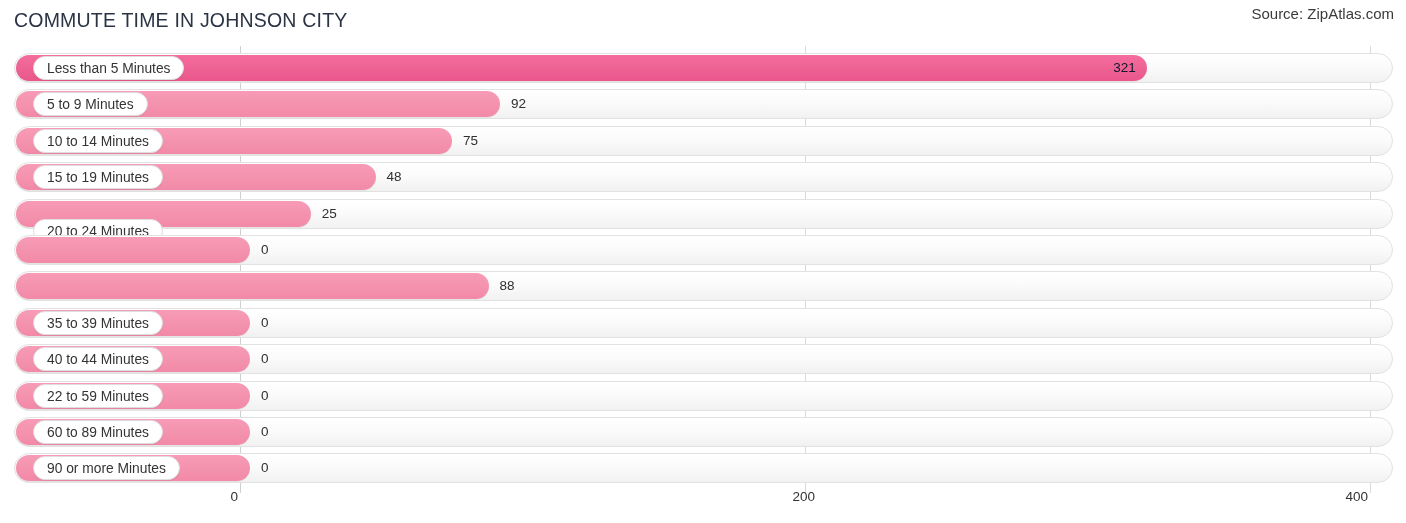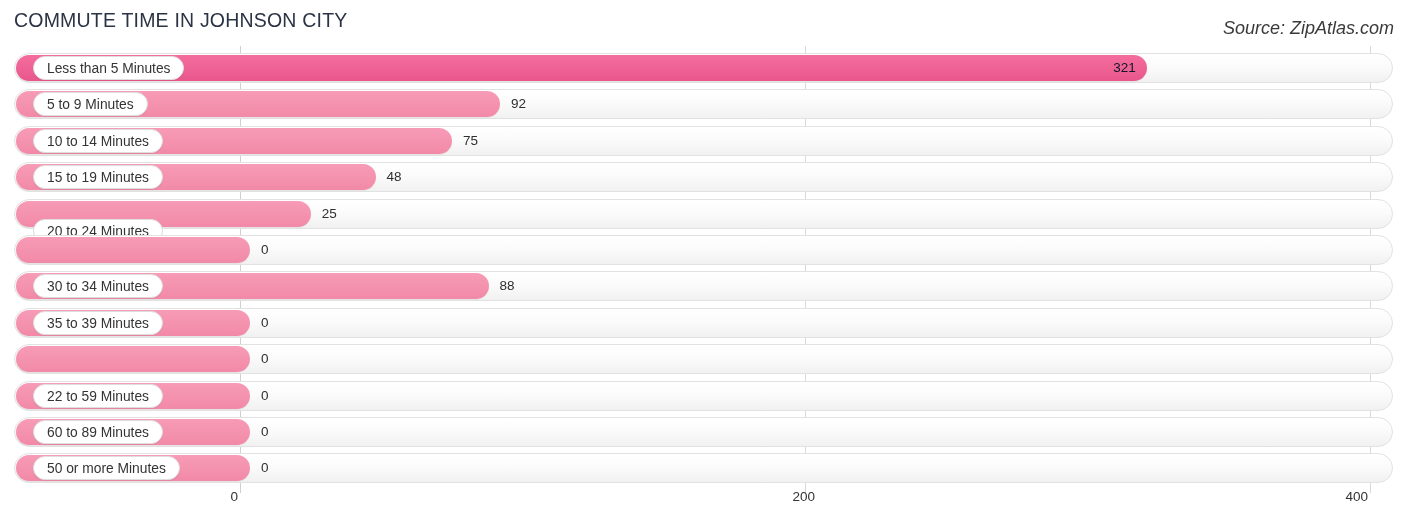--- a/index.html
+++ b/index.html
@@ -10,22 +10,22 @@
     overflow:hidden;position:relative;
   }
   #chart{position:absolute;left:0;top:0;width:1406px;height:523px;}
 
   .title{
     position:absolute;left:14px;top:9px;
     font-size:19.5px;color:#2b3445;letter-spacing:.2px;
     white-space:nowrap;
   }
   .source{
-    position:absolute;right:12px;top:18px;
-    font-size:18px;color:#3a3a3a;font-style:italic;
+    position:absolute;right:12px;top:5px;
+    font-size:15px;color:#3a3a3a;
     white-space:nowrap;
   }
 
   .plot{position:absolute;left:0;top:46px;width:1406px;height:447px;}
 
   
   .grid{position:absolute;top:0;width:1px;height:447px;background:#d9d9d9;}
   .grid.g0{background:#cfcfcf;}
 
   
@@ -122,50 +122,50 @@
       </div>
       <div class="row" style="top: 186px;">
         <div class="track" style="width: 1379px;"></div>
         <div class="bar light" title="25 to 29 Minutes: 0" style="width: 234px;"></div>
         <div class="val-out" style="left: 261px;">0</div>
       </div>
       <div class="row" style="top: 222.4px;">
         <div class="track" style="width: 1379px;"></div>
         <div class="bar light" title="30 to 34 Minutes: 88" style="width: 472.6px;"></div>
         <div class="val-out" style="left: 499.6px;">88</div>
-        <div class="cap" style="left: 33px;">30 to 34 Minutes</div>
       </div>
       <div class="row" style="top: 258.8px;">
         <div class="track" style="width: 1379px;"></div>
         <div class="bar light" title="35 to 39 Minutes: 0" style="width: 234px;"></div>
         <div class="val-out" style="left: 261px;">0</div>
         <div class="cap" style="left: 33px;">35 to 39 Minutes</div>
       </div>
       <div class="row" style="top: 295.2px;">
         <div class="track" style="width: 1379px;"></div>
         <div class="bar light" title="40 to 44 Minutes: 0" style="width: 234px;"></div>
         <div class="val-out" style="left: 261px;">0</div>
+        <div class="cap" style="left: 33px;">40 to 44 Minutes</div>
       </div>
       <div class="row" style="top: 331.6px;">
         <div class="track" style="width: 1379px;"></div>
         <div class="bar light" title="45 to 59 Minutes: 0" style="width: 234px;"></div>
         <div class="val-out" style="left: 261px;">0</div>
         <div class="cap" style="left: 33px;">22 to 59 Minutes</div>
       </div>
       <div class="row" style="top: 368px;">
         <div class="track" style="width: 1379px;"></div>
         <div class="bar light" title="60 to 89 Minutes: 0" style="width: 234px;"></div>
         <div class="val-out" style="left: 261px;">0</div>
         <div class="cap" style="left: 33px;">60 to 89 Minutes</div>
       </div>
       <div class="row" style="top: 404.4px;">
         <div class="track" style="width: 1379px;"></div>
         <div class="bar light" title="90 or more Minutes: 0" style="width: 234px;"></div>
         <div class="val-out" style="left: 261px;">0</div>
-        <div class="cap" style="left: 33px;">50 or more Minutes</div>
+        <div class="cap" style="left: 33px;">90 or more Minutes</div>
       </div>
     </div>
 
   <div class="xaxis" id="xaxis">
       <div class="tick" style="left: 238px;">0</div>
       <div class="tick" style="left: 803px; margin-left: 12px;">200</div>
       <div class="tick" style="left: 1368px;">400</div>
     </div>
 
 </div>

